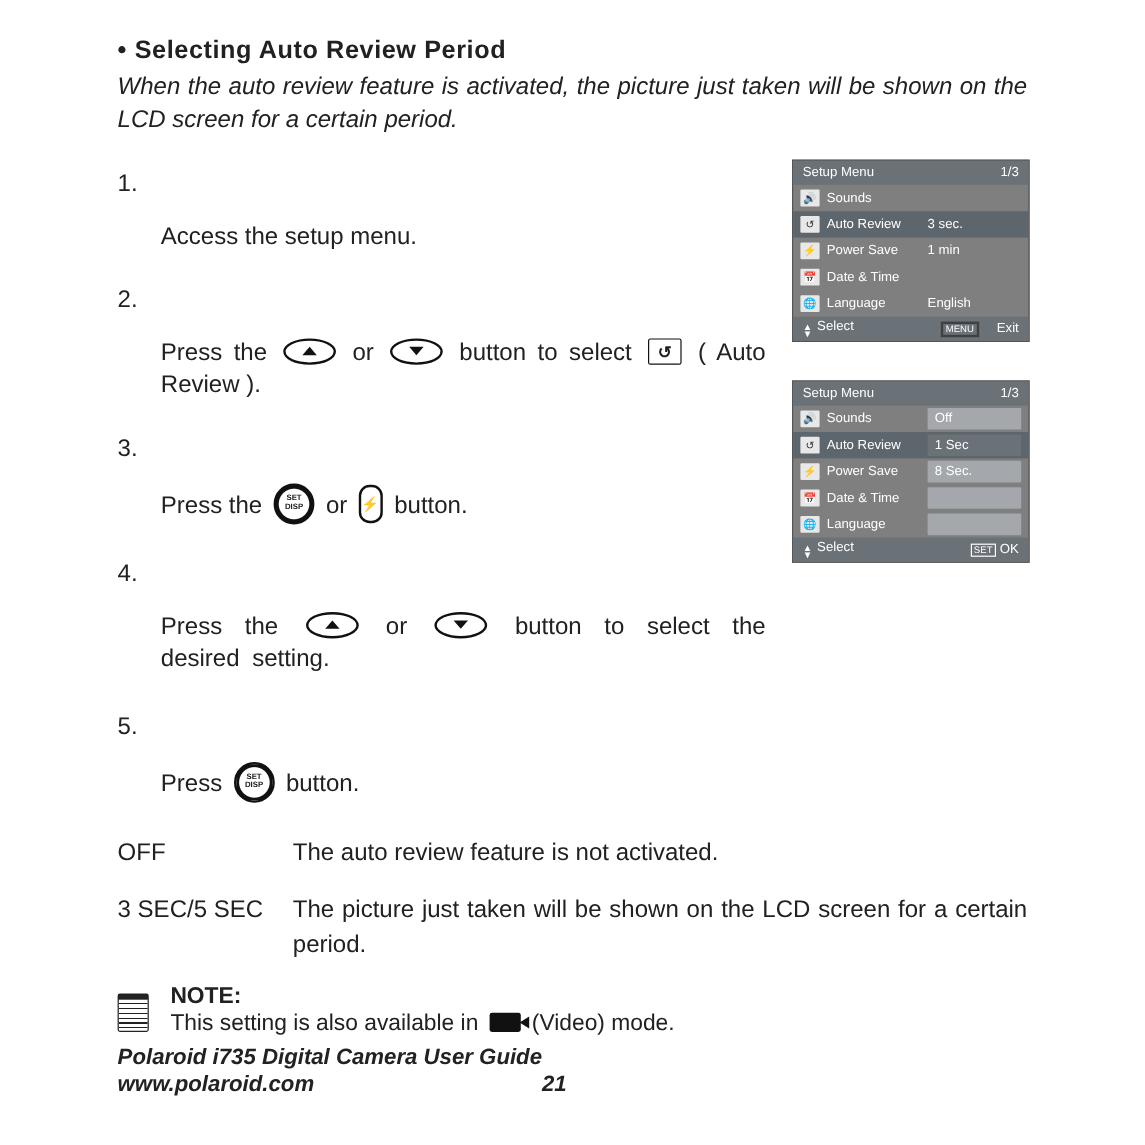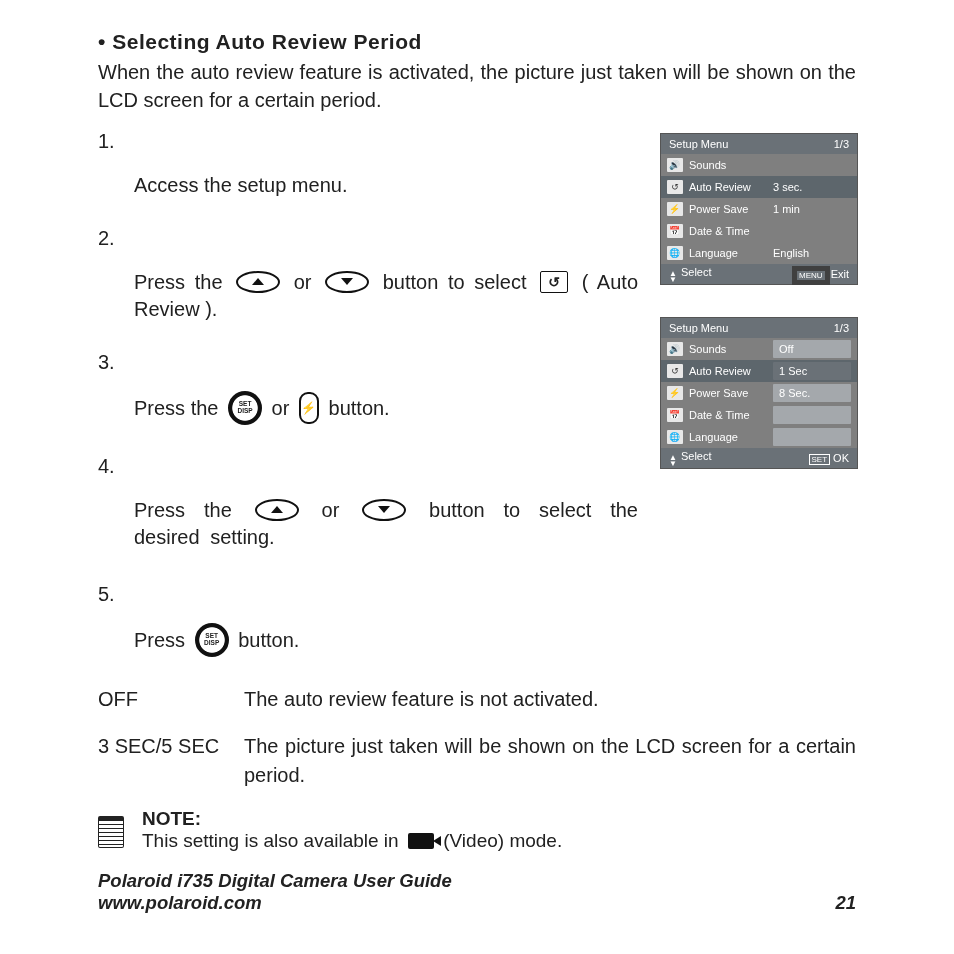--- a/index.html
+++ b/index.html
@@ -18,21 +18,22 @@
   .heading{
     font-weight:bold;
     font-size:21px;
     letter-spacing:.5px;
     margin-bottom:4px;
   }
   .intro{
     font-size:20px;
     line-height:1.4;
     text-align:justify;
-    margin-bottom:14px;
+    margin-bottom:26px;
+    font-style:italic;
   }
   ol.steps{
     list-style:none;margin:0;padding:0;
     width:540px;
   }
   ol.steps li{
     font-size:20px;
     line-height:1.35;
     margin-bottom:26px;
     display:flex;
@@ -103,21 +104,21 @@
     position:relative;top:2px;margin:0 4px;
   }
   .videoico::after{
     content:"";position:absolute;right:-7px;top:3px;width:0;height:0;
     border-top:5px solid transparent;border-bottom:5px solid transparent;border-right:8px solid #111;
   }
 
   
   .footer{
     position:absolute;left:98px;right:98px;bottom:40px;
-    display:flex;justify-content:space-between;align-items:flex-end;
+    display:flex;align-items:flex-end;
     font-style:italic;font-weight:bold;font-size:18.5px;color:#222;
   }
 
   
   .screens{
     position:absolute; right:98px; top:133px; width:196px;
     display:flex;flex-direction:column;gap:32px;
     font-family:Arial,Helvetica,sans-serif;
   }
   .screen{
@@ -268,21 +269,21 @@
           <span class="lab">Date &amp; Time</span>
           <span class="val"></span>
         </div>
       <div class="row">
           <span class="ic">🌐</span>
           <span class="lab">Language</span>
           <span class="val">English</span>
         </div>
       <div class="footbar">
         <span><span class="arrs">▲<br>▼</span><span>Select</span></span>
-        <span><span style="font-size:8px;border:5px solid #404040;padding:0 2px;margin-right:1px">MENU</span><span>Exit</span></span>
+        <span><span style="font-size:8px;border:2px solid #404040;padding:0 2px;margin-right:15px">MENU</span><span>Exit</span></span>
       </div>
     </div>
 
     <div class="screen screen2">
       <div class="titlebar">
         <span>Setup Menu</span>
         <span>1/3</span>
       </div>
       <div class="row">
           <span class="ic">🔊</span>

